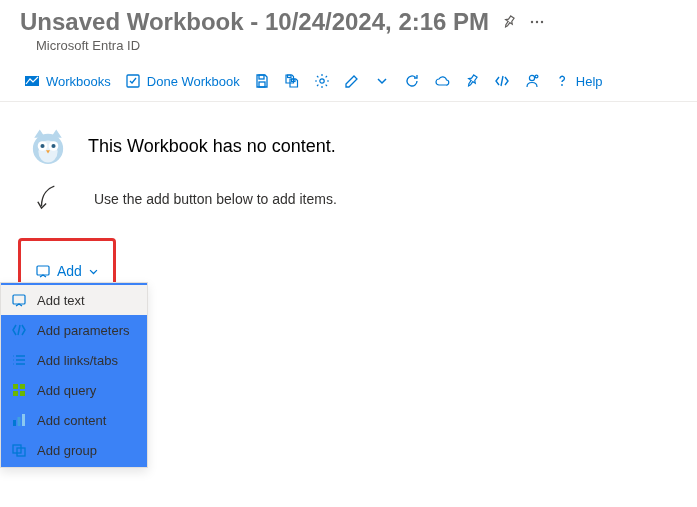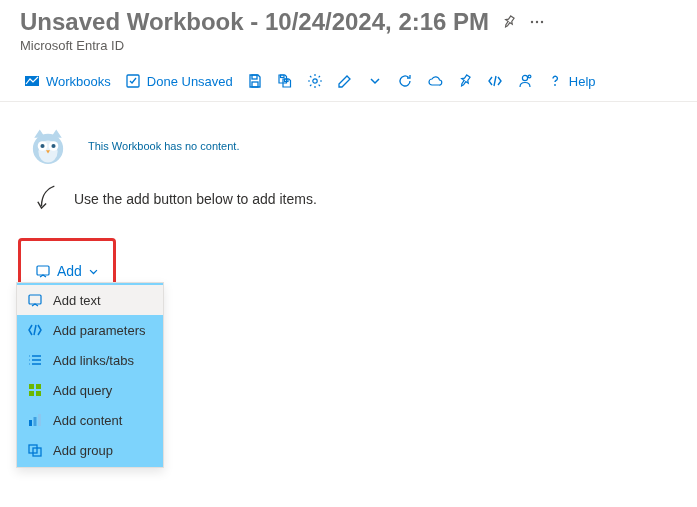--- a/index.html
+++ b/index.html
@@ -24,21 +24,21 @@
     font-size: 24px;
     font-weight: 600;
     color: #737373;
   }
   .title-icon {
     color: #605e5c;
     display: inline-flex;
     align-items: center;
   }
   .subtitle {
-    padding: 0 20px 8px 20px;
+    padding: 0 20px 8px 36px;
     font-size: 13px;
     color: #605e5c;
   }
   .toolbar {
     display: flex;
     align-items: center;
     gap: 2px;
     padding: 4px 18px;
     border-bottom: 1px solid #edebe9;
   }
@@ -55,25 +55,25 @@
   }
   .tb-btn svg { width: 16px; height: 16px; }
   .tb-btn.help-q { color: #0078d4; justify-content: space-between; }
   .empty-state {
     padding: 22px 26px 10px 26px;
     display: flex;
     align-items: center;
     gap: 18px;
   }
   .owl { width: 44px; height: 44px; }
-  .empty-text { font-size: 11px; color: #0369a1; }
+  .empty-text { font-size: 18px; color: #000000; }
   .hint-row {
     display: flex;
     align-items: center;
-    gap: 16px;
+    gap: 36px;
     padding: 6px 26px 10px 36px;
   }
   .hint-arrow { width: 22px; height: 30px; }
   .hint-text { font-size: 14px; color: #323130; }
   .add-btn-wrap {
     margin: 14px 0 0 18px;
     display: inline-block;
     border: 3px solid #e3302e;
     border-radius: 4px;
     padding: 15px 6px;
@@ -84,24 +84,24 @@
     gap: 6px;
     height: 30px;
     padding: 0 8px;
     color: #0078d4;
     cursor: pointer;
     font-size: 14px;
     border-radius: 2px;
   }
   .menu {
     position: absolute;
-    left: 16px;
+    left: 0;
     top: 282px;
     width: 148px;
-    background: #7dd3fc;
+    background: #3b82f6;
     border: 1px solid #e1dfdd;
     box-shadow: 0 4px 10px rgba(0,0,0,0.10);
     padding: 2px 0;
   }
   .menu-item {
     display: flex;
     align-items: center;
     gap: 10px;
     height: 30px;
     padding: 0 10px;
@@ -141,21 +141,21 @@
         <rect x="1" y="3" width="14" height="10" fill="#0078d4"></rect>
         <path d="M2 11 L6 6 L9 9 L14 4" stroke="#fff" stroke-width="1.2" fill="none"></path>
       </svg>
     <span>Workbooks</span>
   </div>
   <div class="tb-btn">
     <svg viewBox="0 0 16 16" fill="none" stroke="#0078d4" stroke-width="1.3">
         <rect x="2" y="2" width="12" height="12" rx="1"></rect>
         <path d="M5 8l2 2 4-5"></path>
       </svg>
-    <span>Done Unsaved</span>
+    <span>Done Workbook</span>
   </div>
   <div class="tb-btn">
     <svg viewBox="0 0 16 16" fill="none" stroke="#0078d4" stroke-width="1.3">
         <path d="M3 2h8l2 2v10H3z"></path>
         <rect x="5" y="2" width="5" height="4"></rect>
         <rect x="5" y="9" width="6" height="5"></rect>
       </svg>
   </div>
   <div class="tb-btn">
     <svg viewBox="0 0 16 16" fill="none" stroke="#0078d4" stroke-width="1.2">

